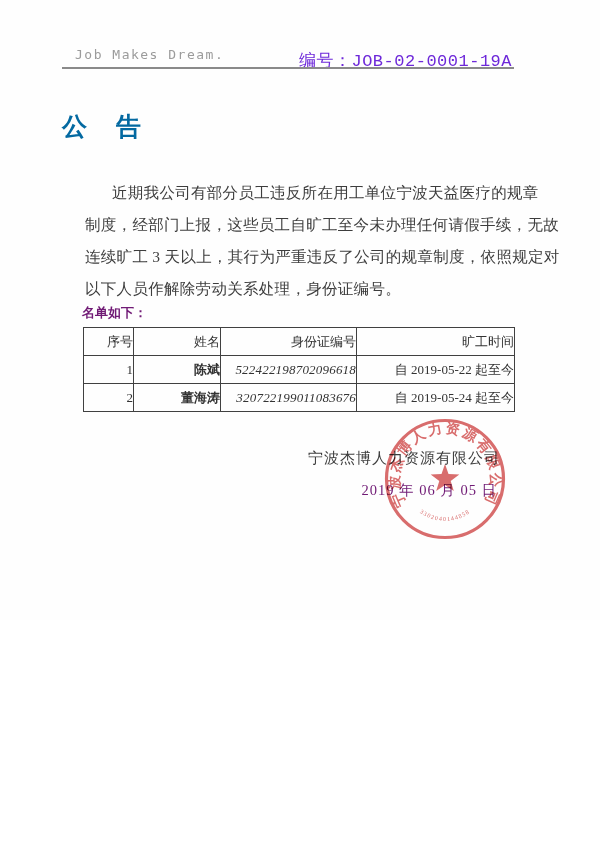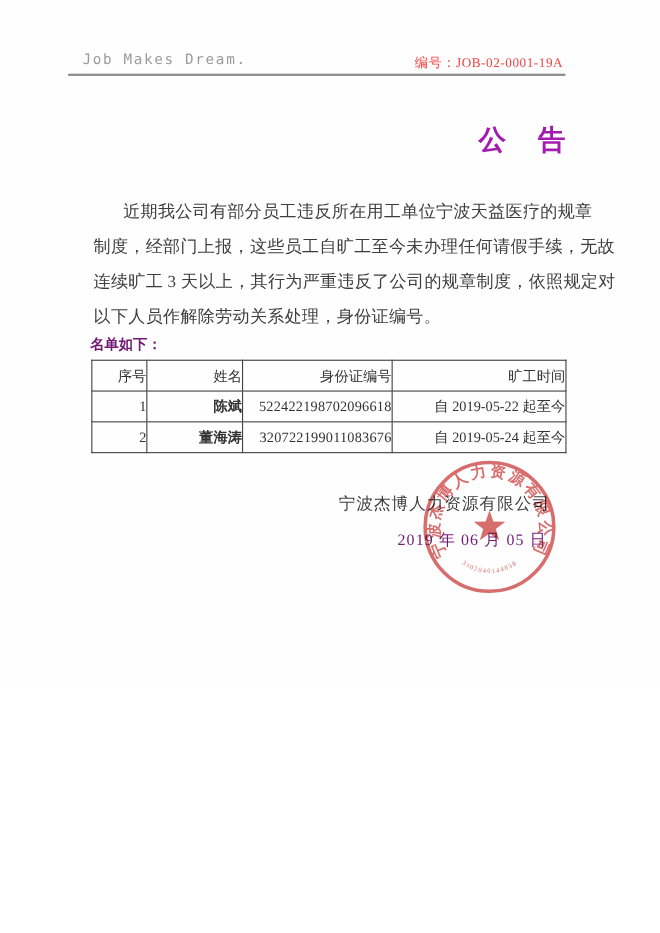--- a/index.html
+++ b/index.html
@@ -24,46 +24,46 @@
     top: 47px;
     font-family: "DejaVu Sans Mono", monospace;
     font-size: 13px;
     letter-spacing: 1.5px;
     color: #9b9b9b;
   }
   .doc-number {
     position: absolute;
     right: 88px;
     top: 49px;
-    font-family: Liberation Serif, serif;
-    font-size: 12px;
+    font-family: Liberation Mono, monospace;
+    font-size: 17px;
     letter-spacing: 0.5px;
-    color: #ef4444;
+    color: #6d28d9;
   }
   .header-rule {
     position: absolute;
     left: 62px;
     top: 67px;
     width: 452px;
     height: 2px;
     background: #8a8a8a;
   }
 
   
   .title {
     position: absolute;
     left: 62px;
     top: 110px;
     width: 454px;
     margin: 0;
-    text-align: right;
+    text-align: left;
     font-size: 25px;
     font-weight: bold;
     letter-spacing: 2px;
-    color: #a21caf;
+    color: #0369a1;
   }
 
   
   .body-text {
     position: absolute;
     left: 85px;
     top: 177px;
     width: 460px;
   }
   .body-line {
@@ -99,21 +99,21 @@
     height: 27px;
     text-align: right;
     vertical-align: middle;
     font-size: 13px;
     font-weight: normal;
     color: #333333;
     padding: 0;
     overflow: hidden;
   }
   .roster td.name { font-weight: bold; }
-  .roster td.idno { font-family: "Liberation Serif", serif; letter-spacing: 0.2px; }
+  .roster td.idno { font-family: "Liberation Serif", serif; letter-spacing: 0.2px; font-style: italic; }
 
   
   .sig-company {
     position: absolute;
     right: 100px;
     top: 449px;
     font-size: 15px;
     letter-spacing: 1px;
     color: #3d3d3d;
   }

